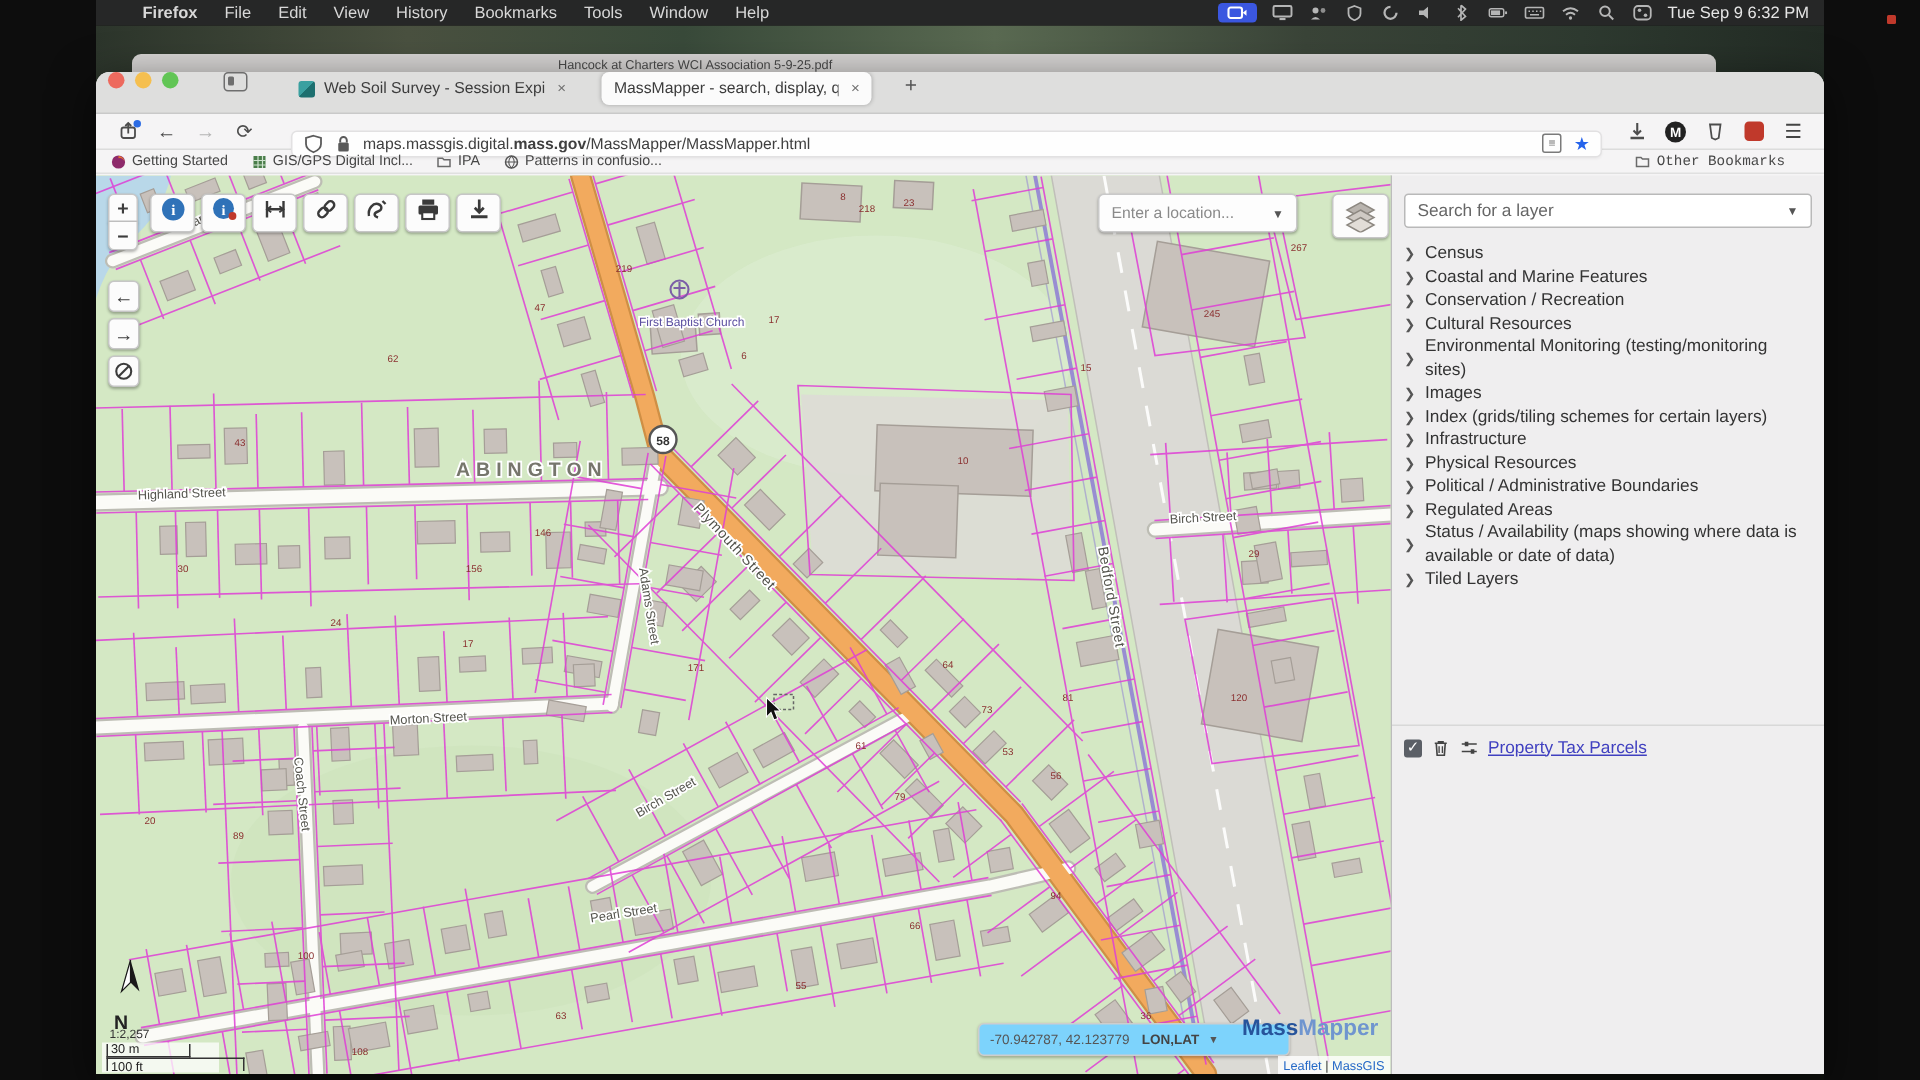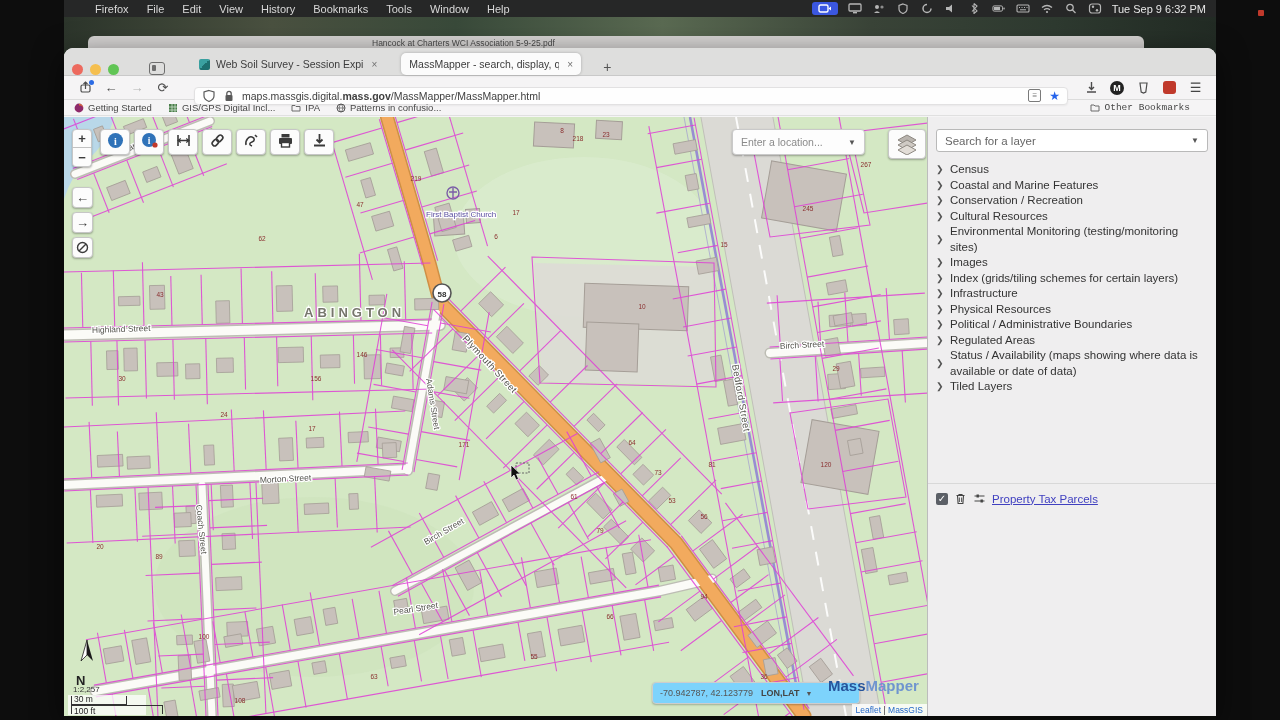--- a/index.html
+++ b/index.html
@@ -5,39 +5,39 @@
   * { margin:0; padding:0; box-sizing:border-box; }
   html,body { width:1280px; height:720px; background:#0d0d0d; overflow:hidden;
               font-family:"Liberation Sans", sans-serif; }
   .stage { position:absolute; left:64px; top:0; width:1152px; height:720px; background:#10120f; }
 
   
   .menubar { position:absolute; left:0; top:0; width:100%; height:17px; background:#262727;
              color:#d8d8d8; display:flex; align-items:center; font-size:11px; z-index:50; }
   .menubar .apple { margin:0 14px 0 8px; font-size:12px; }
   .menu-item { margin:0 9px; white-space:nowrap; }
-  .menu-item.app { font-weight:normal; }
+  .menu-item.app { font-weight:bold; }
   .menu-status { margin-left:auto; display:flex; align-items:center; gap:10px; padding-right:10px; }
   .st-ic { width:14px; height:11px; display:inline-block; position:relative; opacity:.85; }
   .st-ic svg { width:100%; height:100%; }
   .rec-pill { background:#3b57e0; border-radius:3px; width:26px; height:13px; display:flex;
               align-items:center; justify-content:center; }
   .clock { white-space:nowrap; color:#e6e6e6; }
 
   
   .wallpaper { position:absolute; left:0; top:17px; width:100%; height:42px;
     background:linear-gradient(90deg,#2c352b,#4a5140 18%,#394a3a 34%,#5a6a52 52%,#3a4438 70%,#2e3a30 86%,#222b24); }
   .bg-window { position:absolute; left:24px; top:36px; width:1056px; height:14px; background:#d6d4d3;
      border-radius:6px 6px 0 0; font-size:8.5px; color:#4a4a4a; line-height:14px; overflow:hidden; }
   .bg-window span { margin-left:284px; }
 
   
   .window { position:absolute; left:0; top:48px; width:1152px; height:668px; background:#f5f4f5;
             border-radius:9px 9px 0 0; box-shadow:0 8px 30px rgba(0,0,0,.6); overflow:hidden; }
-  .tabstrip { height:28px; background:#dededd; display:flex; align-items:flex-end; padding-left:8px;
+  .tabstrip { height:28px; background:#dededd; display:flex; align-items:flex-start; padding-left:8px;
               border-bottom:1px solid #c9c9c9;gap:12px;}
   .lights { display:flex; gap:7px; margin-right:18px; }
   .light { width:11px; height:11px; border-radius:50%; }
   .l-red{background:#ed6a5e}.l-yel{background:#f5bf4f}.l-grn{background:#61c555}
   .ffview { width:16px; height:13px; border:1.5px solid #6e6e6e; border-radius:3px; margin-right:14px; position:relative;}
   .ffview:after{content:"";position:absolute;left:2px;top:2px;width:4px;height:6px;background:#6e6e6e;border-radius:1px;}
   .tab { height:22px; display:flex; align-items:center; padding:0 8px; font-size:10.5px; color:#3c3c3c;
          border-radius:5px; margin-right:4px; max-width:200px; }
   .tab.active { background:#fbfbfb; box-shadow:0 0 3px rgba(0,0,0,.25); }
   .tab .fav { width:11px; height:11px; background:#2e8b8b; border-radius:2px; margin-right:6px; flex:none;

